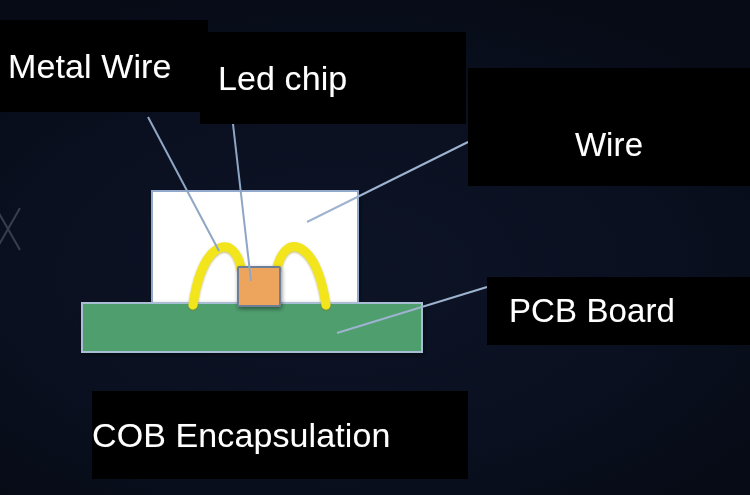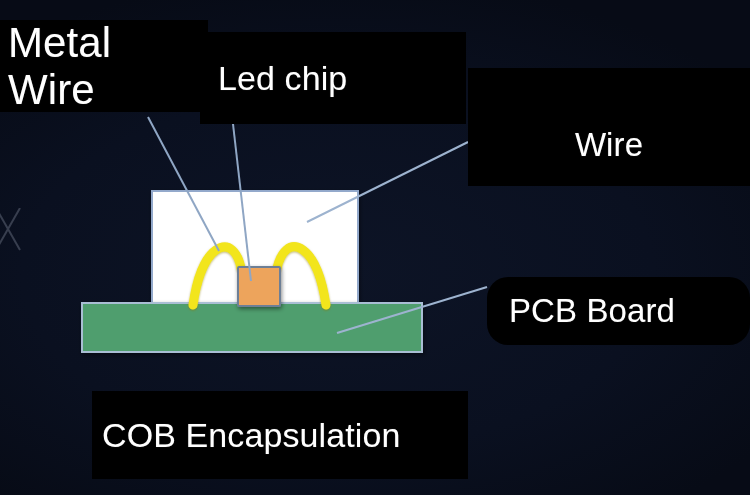--- a/index.html
+++ b/index.html
@@ -51,48 +51,46 @@
     box-sizing: border-box;
     line-height: 1.12;
     letter-spacing: .1px;
     text-shadow: 0 0 1px rgba(255,255,255,.25);
   }
   .label-box span { display: block; width: 100%; }
 
   #lbl-metal-wire {
     left: 0px; top: 20px; width: 208px; height: 92px;
     padding-left: 8px;
-    font-size: 42px;
+    font-size: 34px;
     justify-content: flex-end;
   }
   #lbl-led-chip {
     left: 200px; top: 32px; width: 266px; height: 92px;
     font-size: 34px;
     justify-content: flex-start;
     padding-left: 18px;
   }
   #lbl-encap-resin {
     left: 468px; top: 68px; width: 282px; height: 118px;
     font-size: 33px;
     text-align: center;
     justify-content: center;
     padding: 0 10px;
   }
   #lbl-pcb-board {
     left: 487px; top: 277px; width: 263px; height: 68px;
     font-size: 33px;
     justify-content: center;
     padding-left: 22px;
-    border-radius: 21px;
   }
   #lbl-cob-encap {
     left: 92px; top: 391px; width: 376px; height: 88px;
     font-size: 34px;
     justify-content: center;
-    padding-left: 10px;
   }
 </style>
 </head>
 <body>
 
 <div id="stage">
 
   <div class="bg-wash"></div>
 
   <svg class="x-artifact" width="26" height="44" viewBox="0 0 26 44">

